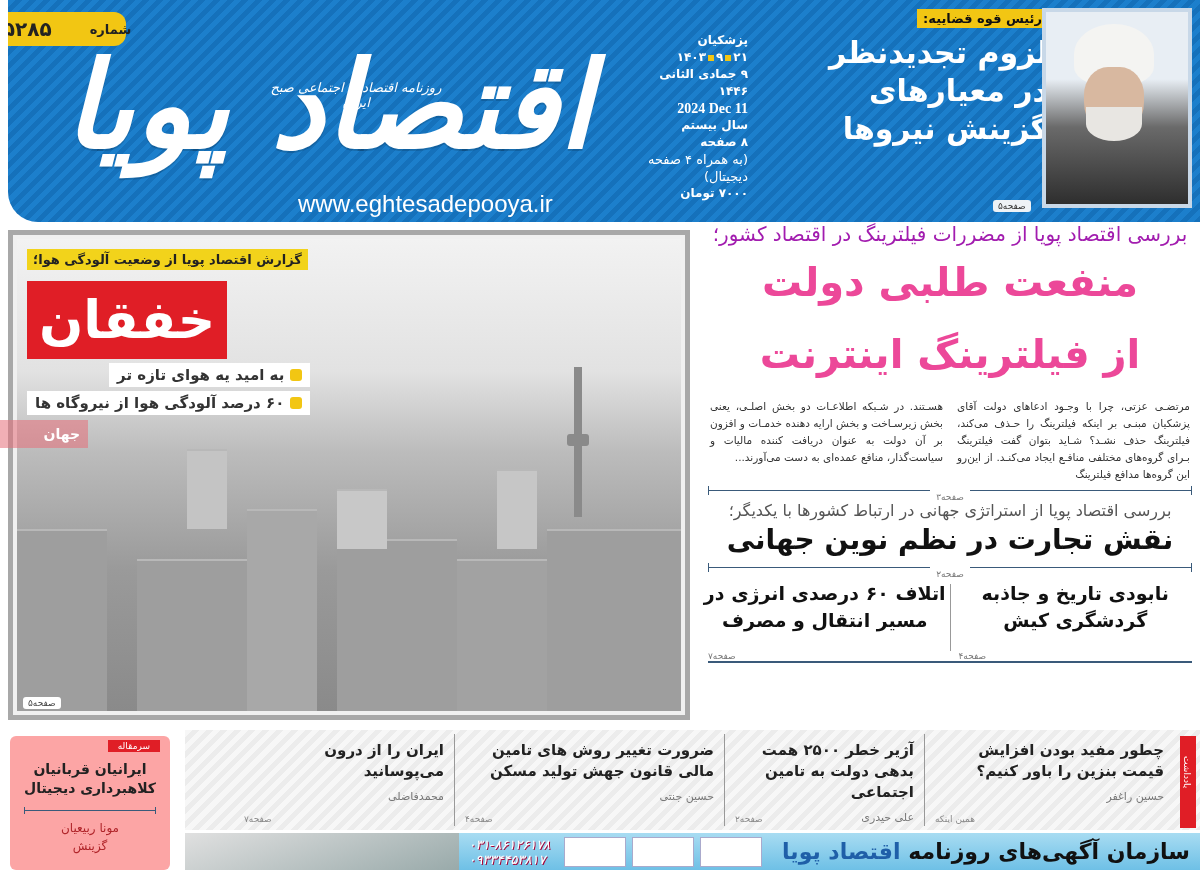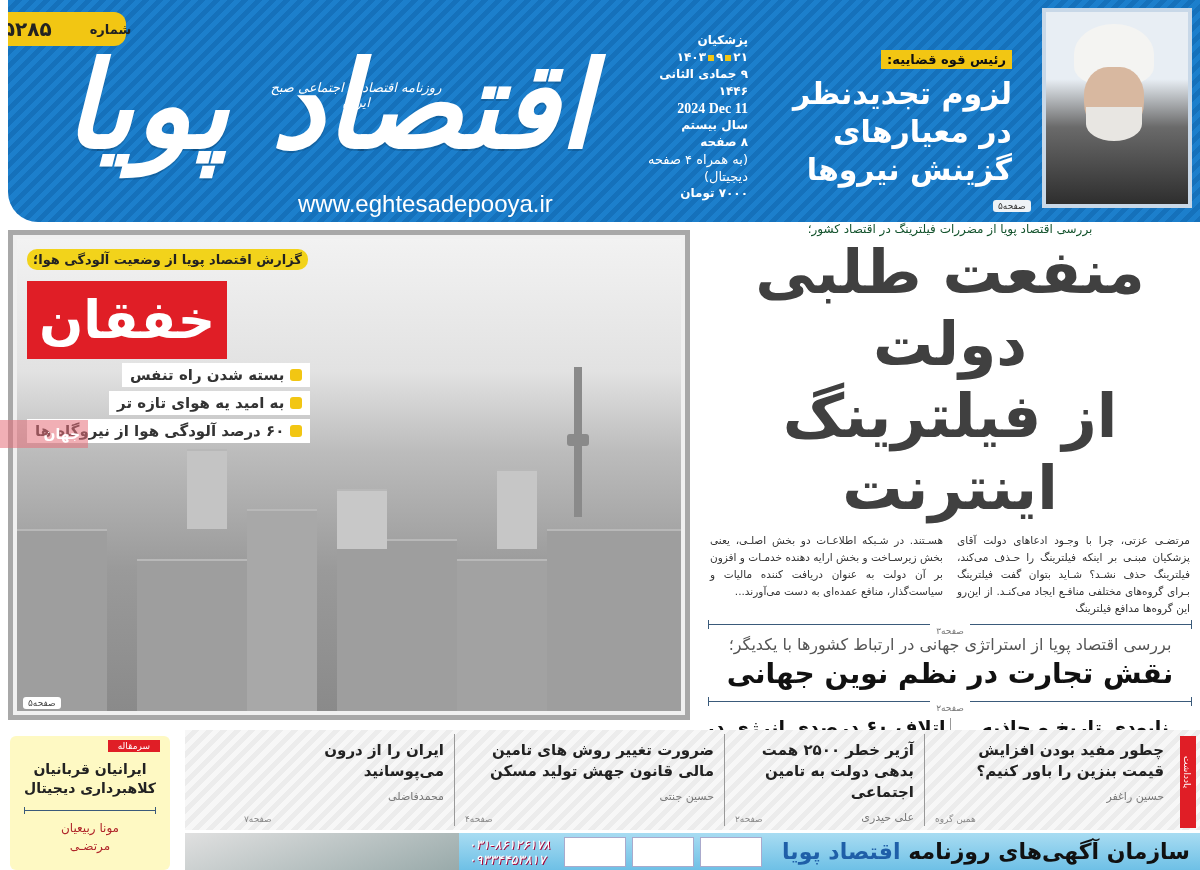--- a/index.html
+++ b/index.html
@@ -12,49 +12,49 @@
   .issue-label { font-size: 13px; color: #222; font-weight: bold; margin-left: 32px; }
   .issue-num { font-size: 20px; color: #222; font-weight: bold; }
   .logo { position: absolute; left: 30px; top: 20px; width: 580px; height: 170px; color: #fff; font-family: "DejaVu Serif", serif; font-weight: bold; font-style: italic; font-size: 120px; line-height: 170px; text-align: center; direction: rtl; letter-spacing: -4px; text-shadow: 0 2px 0 rgba(0,0,0,.15); }
   .tagline { position: absolute; left: 248px; top: 80px; width: 200px; color: #fff; font-size: 13px; font-style: italic; direction: rtl; text-align: center; }
   .website { position: absolute; left: 290px; top: 190px; color: #fff; font-size: 24px; font-family: "Liberation Sans", sans-serif; }
   .dateblock { position: absolute; left: 620px; top: 32px; width: 120px; color: #fff; direction: rtl; text-align: right; font-size: 12px; line-height: 17px; font-weight: bold; }
   .dateblock .en { font-family: "Liberation Serif", serif; font-size: 14px; direction: ltr; text-align: right; }
   .dateblock .small { font-size: 13px; font-weight: normal; }
   .date-sep { display: inline-block; width: 6px; height: 6px; background: #f2c613; margin: 0 2px; }
 
-  .top-story { position: absolute; left: 784px; top: 8px; width: 220px; direction: rtl; text-align: right; margin-top: 41px; }
+  .top-story { position: absolute; left: 820px; top: 8px; width: 220px; direction: rtl; text-align: right; }
   .kicker-yellow { display: inline-block; background: #f2c613; color: #111; font-weight: bold; font-size: 13px; padding: 2px 6px; }
   .top-headline { color: #fff; font-size: 30px; font-weight: bold; line-height: 38px; margin-top: 6px; }
   .photo-frame { position: absolute; left: 1042px; top: 8px; width: 150px; height: 200px; background: #c8d8e8; padding: 4px; }
   .photo { width: 100%; height: 100%; background: linear-gradient(180deg, #e8eef4 0 35%, #6a6a6a 60%, #2e2e2e 100%); position: relative; }
   .photo .turban { position: absolute; left: 28px; top: 12px; width: 80px; height: 60px; background: #f4f4f2; border-radius: 50% 50% 30% 30%; }
   .photo .face { position: absolute; left: 38px; top: 55px; width: 60px; height: 70px; background: #d8b8a0; border-radius: 40% 40% 50% 50%; }
   .photo .beard { position: absolute; left: 40px; top: 95px; width: 56px; height: 34px; background: #e8e6e2; border-radius: 0 0 50% 50%; }
   .page-tag-photo { position: absolute; left: 993px; top: 200px; background: #eef2f6; border-radius: 3px; font-size: 9px; color: #333; padding: 1px 5px; direction: rtl; }
 
   
   .airbox { position: absolute; left: 8px; top: 230px; width: 682px; height: 490px; border: 5px solid #a8a8a8; background: #f0f0f0; }
   .airphoto { position: absolute; left: 4px; top: 4px; right: 4px; bottom: 4px;
     background: linear-gradient(180deg, #f2f2f2 0%, #e2e2e2 28%, #bcbcbc 45%, #9a9a9a 70%, #8a8a8a 100%); overflow: hidden; }
   .tower { position: absolute; left: 557px; top: 128px; width: 8px; height: 150px; background: #8a8a8a; }
   .tower-head { position: absolute; left: 550px; top: 195px; width: 22px; height: 12px; background: #8a8a8a; border-radius: 3px; }
   .bldg { position: absolute; background: #9e9e9e; border-top: 2px solid #b8b8b8; }
-  .air-kicker { position: absolute; left: 14px; top: 14px; background: #f2d31b; color: #222; font-size: 13px; font-weight: bold; padding: 3px 6px; direction: rtl; border-radius: 10px; }
+  .air-kicker { position: absolute; left: 14px; top: 14px; background: #f2d31b; color: #222; font-size: 13px; font-weight: bold; padding: 3px 6px; direction: rtl; }
   .air-title { position: absolute; left: 14px; top: 46px; width: 200px; height: 78px; background: #e01e26; color: #fff; font-size: 52px; font-weight: bold; line-height: 78px; text-align: center; direction: rtl; }
   .air-bullets { position: absolute; left: 14px; top: 128px; direction: rtl; }
   .air-bullet { display: flex; align-items: center; gap: 6px; background: #fff; font-size: 15px; font-weight: bold; color: #333; padding: 3px 8px; margin-bottom: 4px; width: max-content; }
   .bullet-dot { width: 12px; height: 12px; background: #f2c613; border-radius: 3px; }
   .air-page { position: absolute; left: 10px; bottom: 6px; background: #fff; font-size: 9px; color: #444; padding: 1px 5px; direction: rtl; border-radius: 3px; }
   .watermark { position: absolute; left: 0; top: 420px; width: 88px; height: 28px; background: rgba(230,110,120,.55); color: #fff; font-size: 14px; font-weight: bold; direction: rtl; text-align: right; padding-right: 8px; line-height: 28px; }
 
   
   .rcol { position: absolute; left: 700px; top: 222px; width: 500px; direction: rtl; text-align: center; }
-  .kicker-gray { color: #14532d; font-size: 12px; }
-  .main-headline { font-size: 60px; font-weight: bold; line-height: 72px; color: #404040; letter-spacing: -1px; }
+  .kicker-gray { color: #a21caf; font-size: 20px; }
+  .main-headline { font-size: 40px; font-weight: bold; line-height: 72px; color: #ec4899; letter-spacing: -1px; }
   .lead-cols { display: flex; gap: 14px; text-align: justify; font-size: 10.5px; line-height: 17px; color: #333; margin-top: 8px; padding: 0 10px; }
   .lead-cols div { flex: 1; }
   .divider { position: relative; height: 12px; margin: 2px 8px; }
   .divider::before { content: ""; position: absolute; left: 0; right: 0; top: 5px; height: 1px; background: #3a5a7a; }
   .divider::after { content: ""; position: absolute; left: 0; right: 0; top: 1px; height: 9px; border-left: 1px solid #3a5a7a; border-right: 1px solid #3a5a7a; }
   .divider span { position: relative; background: #fff; font-size: 9px; color: #777; padding: 4px 6px; z-index: 1; }
   .sub-kicker { color: #555; font-size: 16px; margin-top: 4px; }
   .sub-headline { font-size: 28px; font-weight: bold; color: #111; line-height: 40px; }
   .twin { display: flex; margin-top: 6px; position: relative; height: 75px; }
   .twin .item { flex: 1; position: relative; }
@@ -66,21 +66,21 @@
   
   .strip { position: absolute; left: 185px; top: 730px; width: 1015px; height: 100px;
     background: repeating-linear-gradient(135deg, #f7f7f7 0 5px, #ececec 5px 10px); direction: rtl; display: flex; }
   .yad-tag { position: absolute; right: 4px; top: 6px; width: 16px; height: 92px; background: #e01e26; }
   .yad-tag span { position: absolute; top: 20px; left: 2px; writing-mode: vertical-rl; font-size: 9px; color: #fff; }
   .opinion { position: relative; padding: 6px 10px 0 10px; border-left: 1px solid #999; height: 92px; margin-top: 4px; }
   .opinion h4 { font-size: 15px; font-weight: bold; color: #222; line-height: 21px; text-align: right; }
   .opinion .author { font-size: 11px; color: #777; text-align: right; margin-top: 8px; }
   .opinion .pg { position: absolute; left: 10px; bottom: 2px; font-size: 9px; color: #888; }
 
-  .editorial { position: absolute; left: 10px; top: 736px; width: 160px; height: 134px; background: #fef9c3; border-radius: 6px; direction: rtl; text-align: center; padding-top: 6px; }
+  .editorial { position: absolute; left: 10px; top: 736px; width: 160px; height: 134px; background: #fca5a5; border-radius: 6px; direction: rtl; text-align: center; padding-top: 6px; }
   .editorial-tag { display: inline-block; position: absolute; right: 10px; top: 4px; background: #e01e26; color: #fff; font-size: 9px; padding: 1px 10px; }
   .editorial h4 { margin-top: 18px; font-size: 14px; font-weight: bold; color: #222; line-height: 19px; }
   .ed-rule { height: 1px; background: #3a5a7a; margin: 12px 14px 8px; position: relative; }
   .ed-rule::before, .ed-rule::after { content: ""; position: absolute; top: -3px; width: 1px; height: 7px; background: #3a5a7a; }
   .ed-rule::before { left: 0; } .ed-rule::after { right: 0; }
   .ed-author { font-size: 12px; color: #b0252a; line-height: 18px; }
 
   .ad { position: absolute; left: 185px; top: 833px; width: 1015px; height: 37px; background: linear-gradient(180deg, #a8dcf2, #6ec0e6); display: flex; align-items: center; direction: rtl; }
   .ad-title { font-size: 22px; font-weight: bold; color: #111; padding-right: 10px; }
   .ad-brand { color: #1f5fa8; }
@@ -140,24 +140,20 @@
     <div class="bldg" style="left:320px;top:250px;width:50px;height:60px;background:#c8c8c8;"></div>
     <div class="bldg" style="left:480px;top:230px;width:40px;height:80px;background:#c6c6c6;"></div>
     <div class="tower"></div>
     <div class="tower-head"></div>
   </div>
   <div class="air-kicker">گزارش اقتصاد پویا از وضعیت آلودگی هوا؛</div>
   <div class="air-title">خفقان</div>
   <div class="air-bullets">
     <div class="air-bullet">
         <span class="bullet-dot"></span>
-        <span>بسته شدن راه تنفس</span>
-      </div>
-    <div class="air-bullet">
-        <span class="bullet-dot"></span>
         <span>به امید یه هوای تازه تر</span>
       </div>
     <div class="air-bullet">
         <span class="bullet-dot"></span>
         <span>۶۰ درصد آلودگی هوا از نیروگاه ها</span>
       </div>
   </div>
   <div class="air-page">صفحه۵</div>
 </section>
 <div class="watermark">جهان</div>
@@ -193,21 +189,21 @@
 </section>
 
 <section class="strip">
   <div class="yad-tag">
       <span>یادداشت</span>
     </div>
   <div style="width:26px;"></div>
   <div class="opinion" style="width:250px;">
     <h4>چطور مفید بودن افزایش قیمت بنزین را باور کنیم؟</h4>
     <div class="author">حسین راغفر</div>
-    <span class="pg">همین گروه</span>
+    <span class="pg">همین اینکه</span>
   </div>
   <div class="opinion" style="width:200px;">
     <h4>آژیر خطر ۲۵۰۰ همت بدهی دولت به تامین اجتماعی</h4>
     <div class="author">علی حیدری</div>
     <span class="pg">صفحه۲</span>
   </div>
   <div class="opinion" style="width:270px;">
     <h4>ضرورت تغییر روش های تامین مالی قانون جهش تولید مسکن</h4>
     <div class="author">حسین جنتی</div>
     <span class="pg">صفحه۴</span>
@@ -217,21 +213,21 @@
     <div class="author">محمدفاضلی</div>
     <span class="pg">صفحه۷</span>
   </div>
 </section>
 
 <aside class="editorial">
   <span class="editorial-tag">سرمقاله</span>
   <h4>ایرانیان قربانیان کلاهبرداری دیجیتال</h4>
   <div class="ed-rule"></div>
   <div class="ed-author">مونا ربیعیان</div>
-  <div class="ed-author">مرتضـی</div>
+  <div class="ed-author">گزینش</div>
 </aside>
 
 <div class="ad">
   <div class="ad-title">
     <span>سازمان آگهی‌های روزنامه</span>
     <span class="ad-brand">اقتصاد پویا</span>
   </div>
   <div class="ad-thumbs">
     <div class="ad-thumb"></div>
       <div class="ad-thumb"></div>

